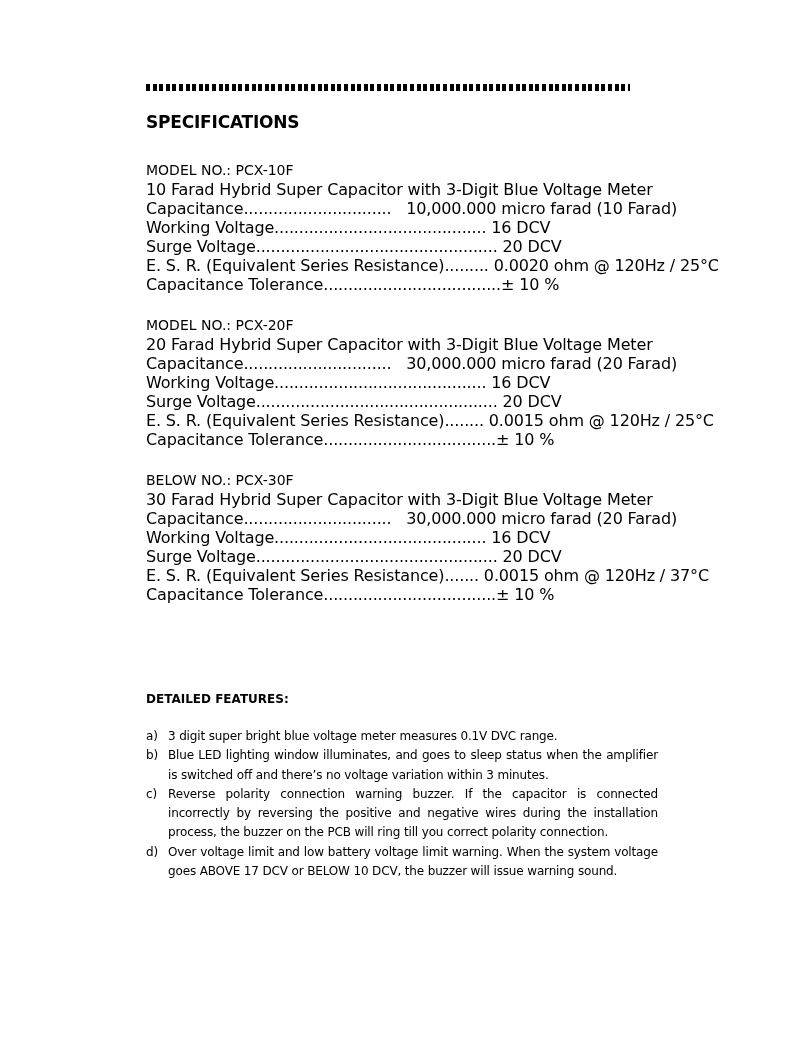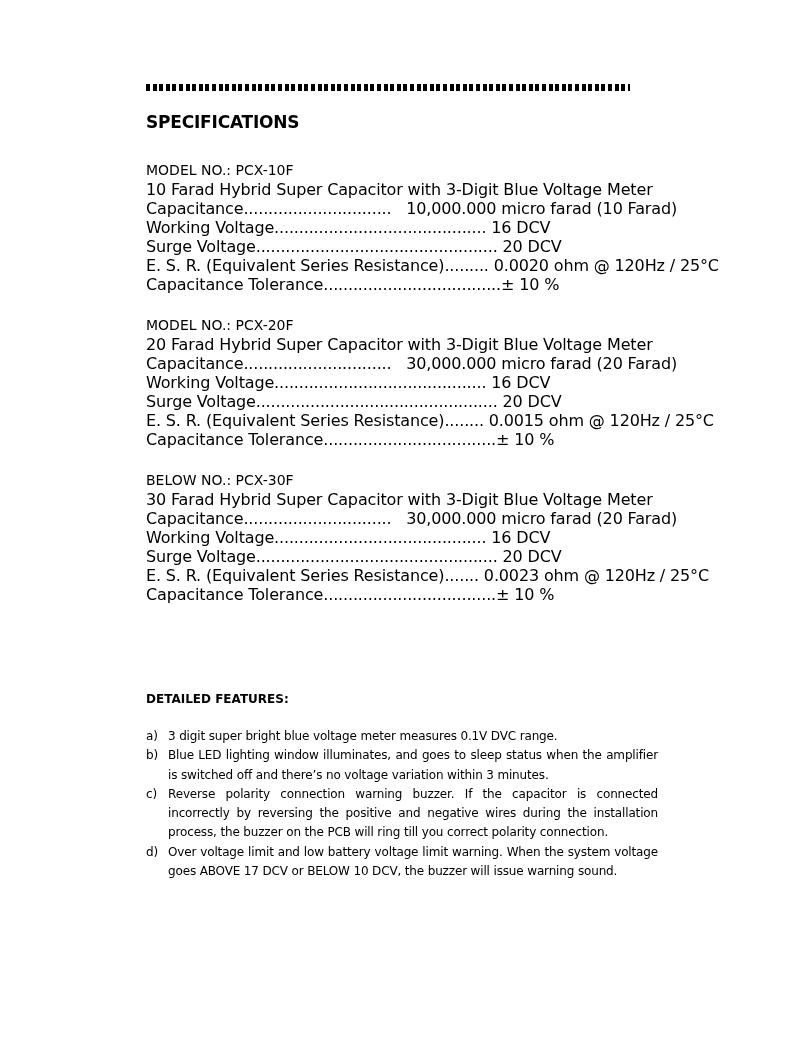--- a/index.html
+++ b/index.html
@@ -49,21 +49,21 @@
     <div class="line">E. S. R. (Equivalent Series Resistance)........ 0.0015 ohm @ 120Hz / 25°C</div>
     <div class="line">Capacitance Tolerance...................................± 10 %</div>
   </div>
 
   <div class="model">
     <div class="model-no">BELOW NO.: PCX-30F</div>
     <div class="line">30 Farad Hybrid Super Capacitor with 3-Digit Blue Voltage Meter</div>
     <div class="line">Capacitance..............................   30,000.000 micro farad (20 Farad)</div>
     <div class="line">Working Voltage........................................... 16 DCV</div>
     <div class="line">Surge Voltage................................................. 20 DCV</div>
-    <div class="line">E. S. R. (Equivalent Series Resistance)....... 0.0023 ohm @ 120Hz / 25°C</div>
+    <div class="line">E. S. R. (Equivalent Series Resistance)....... 0.0015 ohm @ 120Hz / 37°C</div>
     <div class="line">Capacitance Tolerance...................................± 10 %</div>
   </div>
 
   <div class="features-title">DETAILED FEATURES:</div>
   <ul class="features">
     <li class="feature">
       <span class="mark">a)</span>
       <span class="text">3 digit super bright blue voltage meter measures 0.1V DVC range.</span>
     </li>
     <li class="feature">

